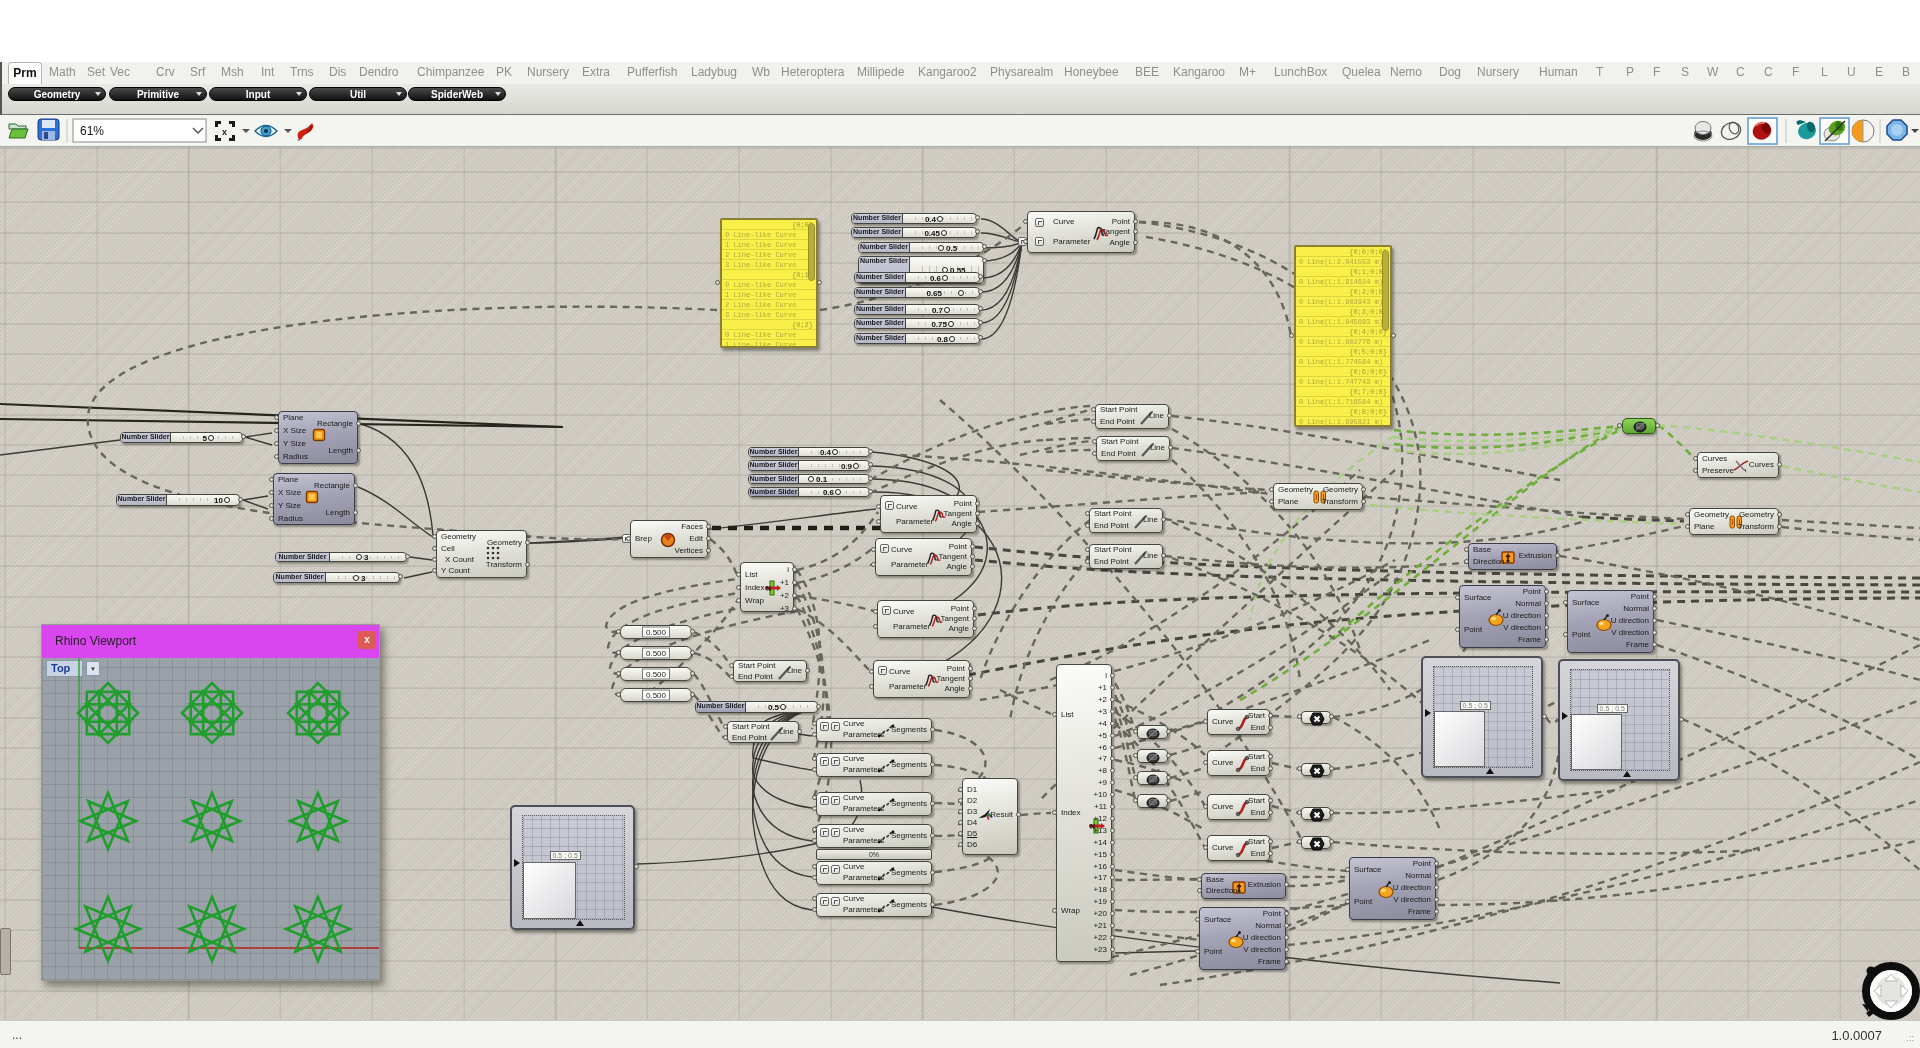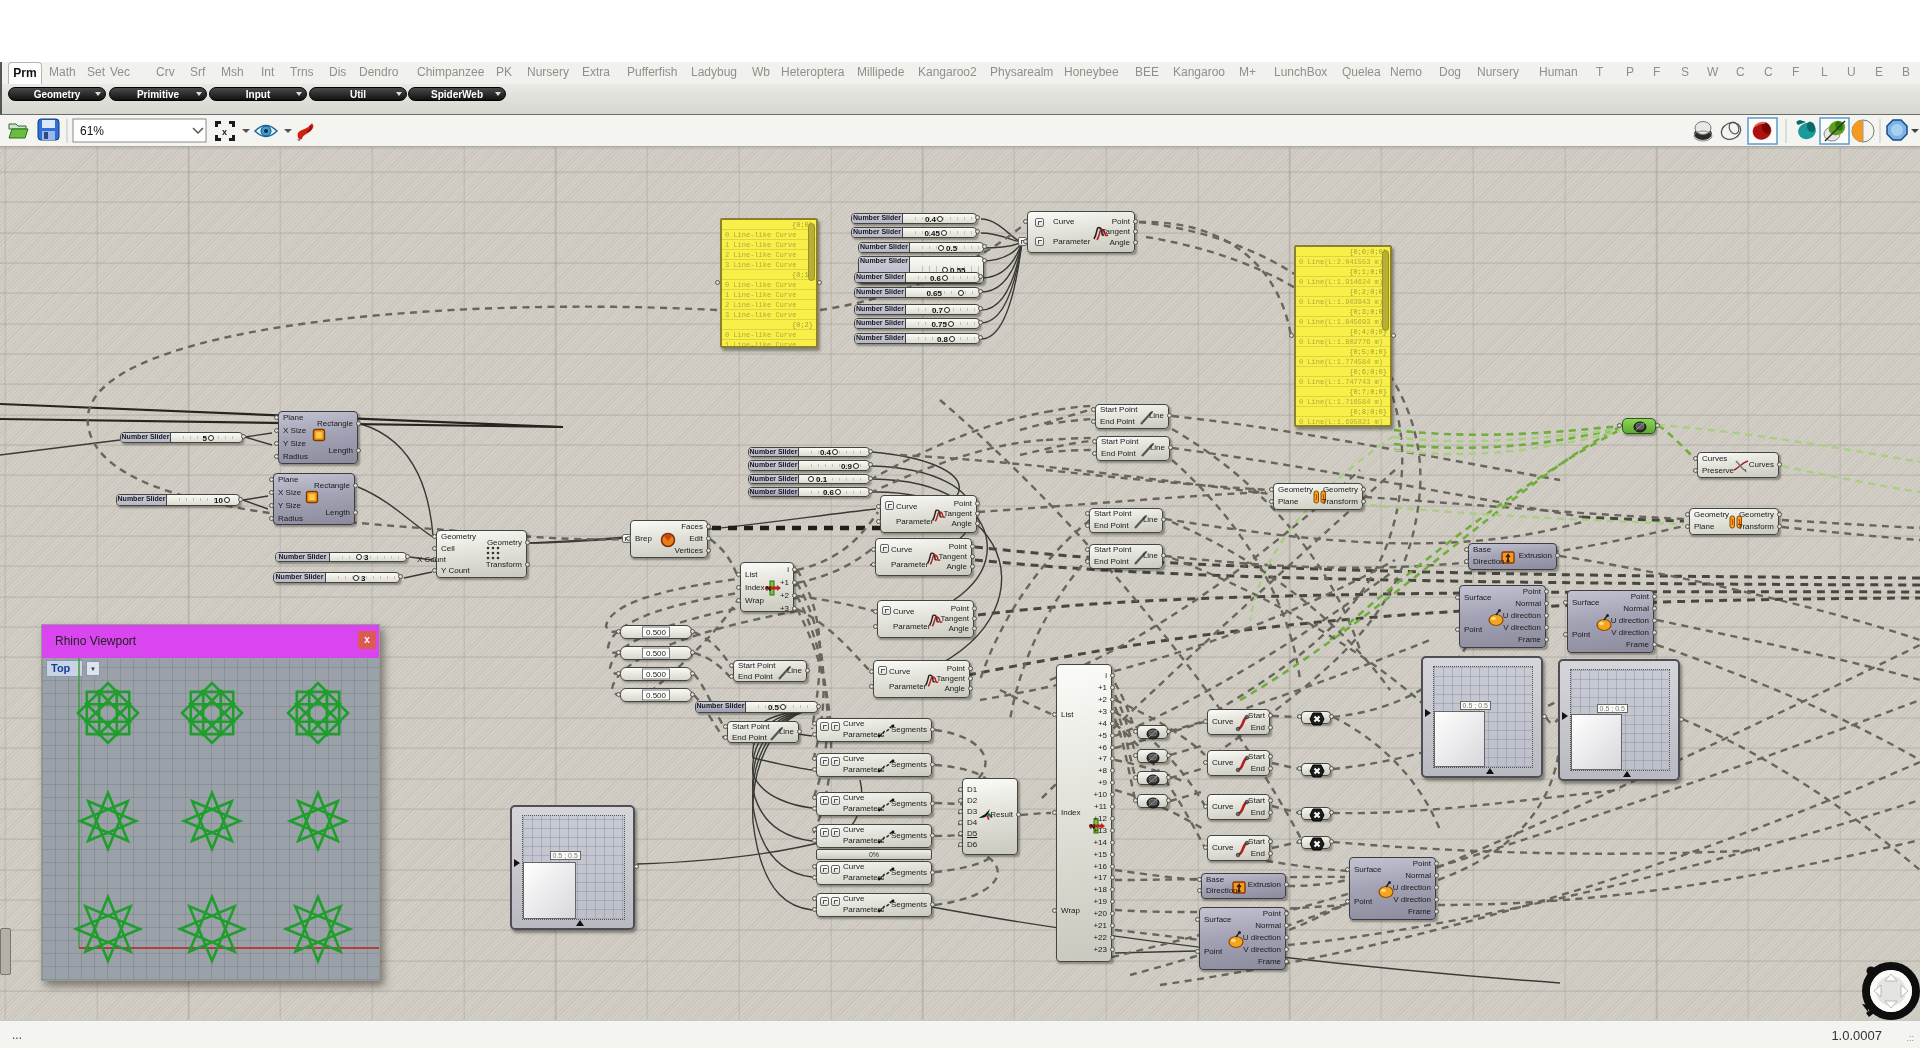--- a/index.html
+++ b/index.html
@@ -391,21 +391,21 @@
       </div>
       <i class="nub" style="left:398px;top:427px"></i>
       <div class="comp" style="left:436px;top:383px;width:91px;height:48px">
         <svg class="ic" style="left:48px;top:14px">16" viewBox="0 0 16 16"&gt;<circle cx="3" cy="3" r="1.3" fill="#333"></circle><circle cx="8" cy="3" r="1.3" fill="#333"></circle><circle cx="13" cy="3" r="1.3" fill="#333"></circle><circle cx="3" cy="8" r="1.3" fill="#333"></circle><circle cx="8" cy="8" r="1.3" fill="#333"></circle><circle cx="13" cy="8" r="1.3" fill="#333"></circle><circle cx="3" cy="13" r="1.3" fill="#333"></circle><circle cx="8" cy="13" r="1.3" fill="#333"></circle><circle cx="13" cy="13" r="1.3" fill="#333"></circle></svg>
       </div>
       <i class="nub" style="left:432px;top:387px"></i>
       <span class="t" style="top:385px;left:441px;">Geometry</span>
       <i class="nub" style="left:432px;top:399px"></i>
       <span class="t" style="top:397px;left:441px;">Cell</span>
       <i class="nub" style="left:432px;top:410px"></i>
-      <span class="t" style="top:408px;left:417px;">X Count</span>
+      <span class="t" style="top:408px;left:445px;">X Count</span>
       <i class="nub" style="left:432px;top:421px"></i>
       <span class="t" style="top:419px;left:441px;">Y Count</span>
       <i class="nub" style="left:525px;top:393px"></i>
       <span class="t" style="top:391px;right:1398px;">Geometry</span>
       <i class="nub" style="left:525px;top:415px"></i>
       <span class="t" style="top:413px;right:1398px;">Transform</span>
       <div class="sl" style="left:851px;top:66px;width:126px;height:11px">
         <div class="sll" style="width:51px;background:linear-gradient(#cbccd8,#b7b8c6)">Number Slider</div>
         <div class="slt" style="left:51px;width:75px">
           <span class="slv" style="right:42px">0.4</span>

